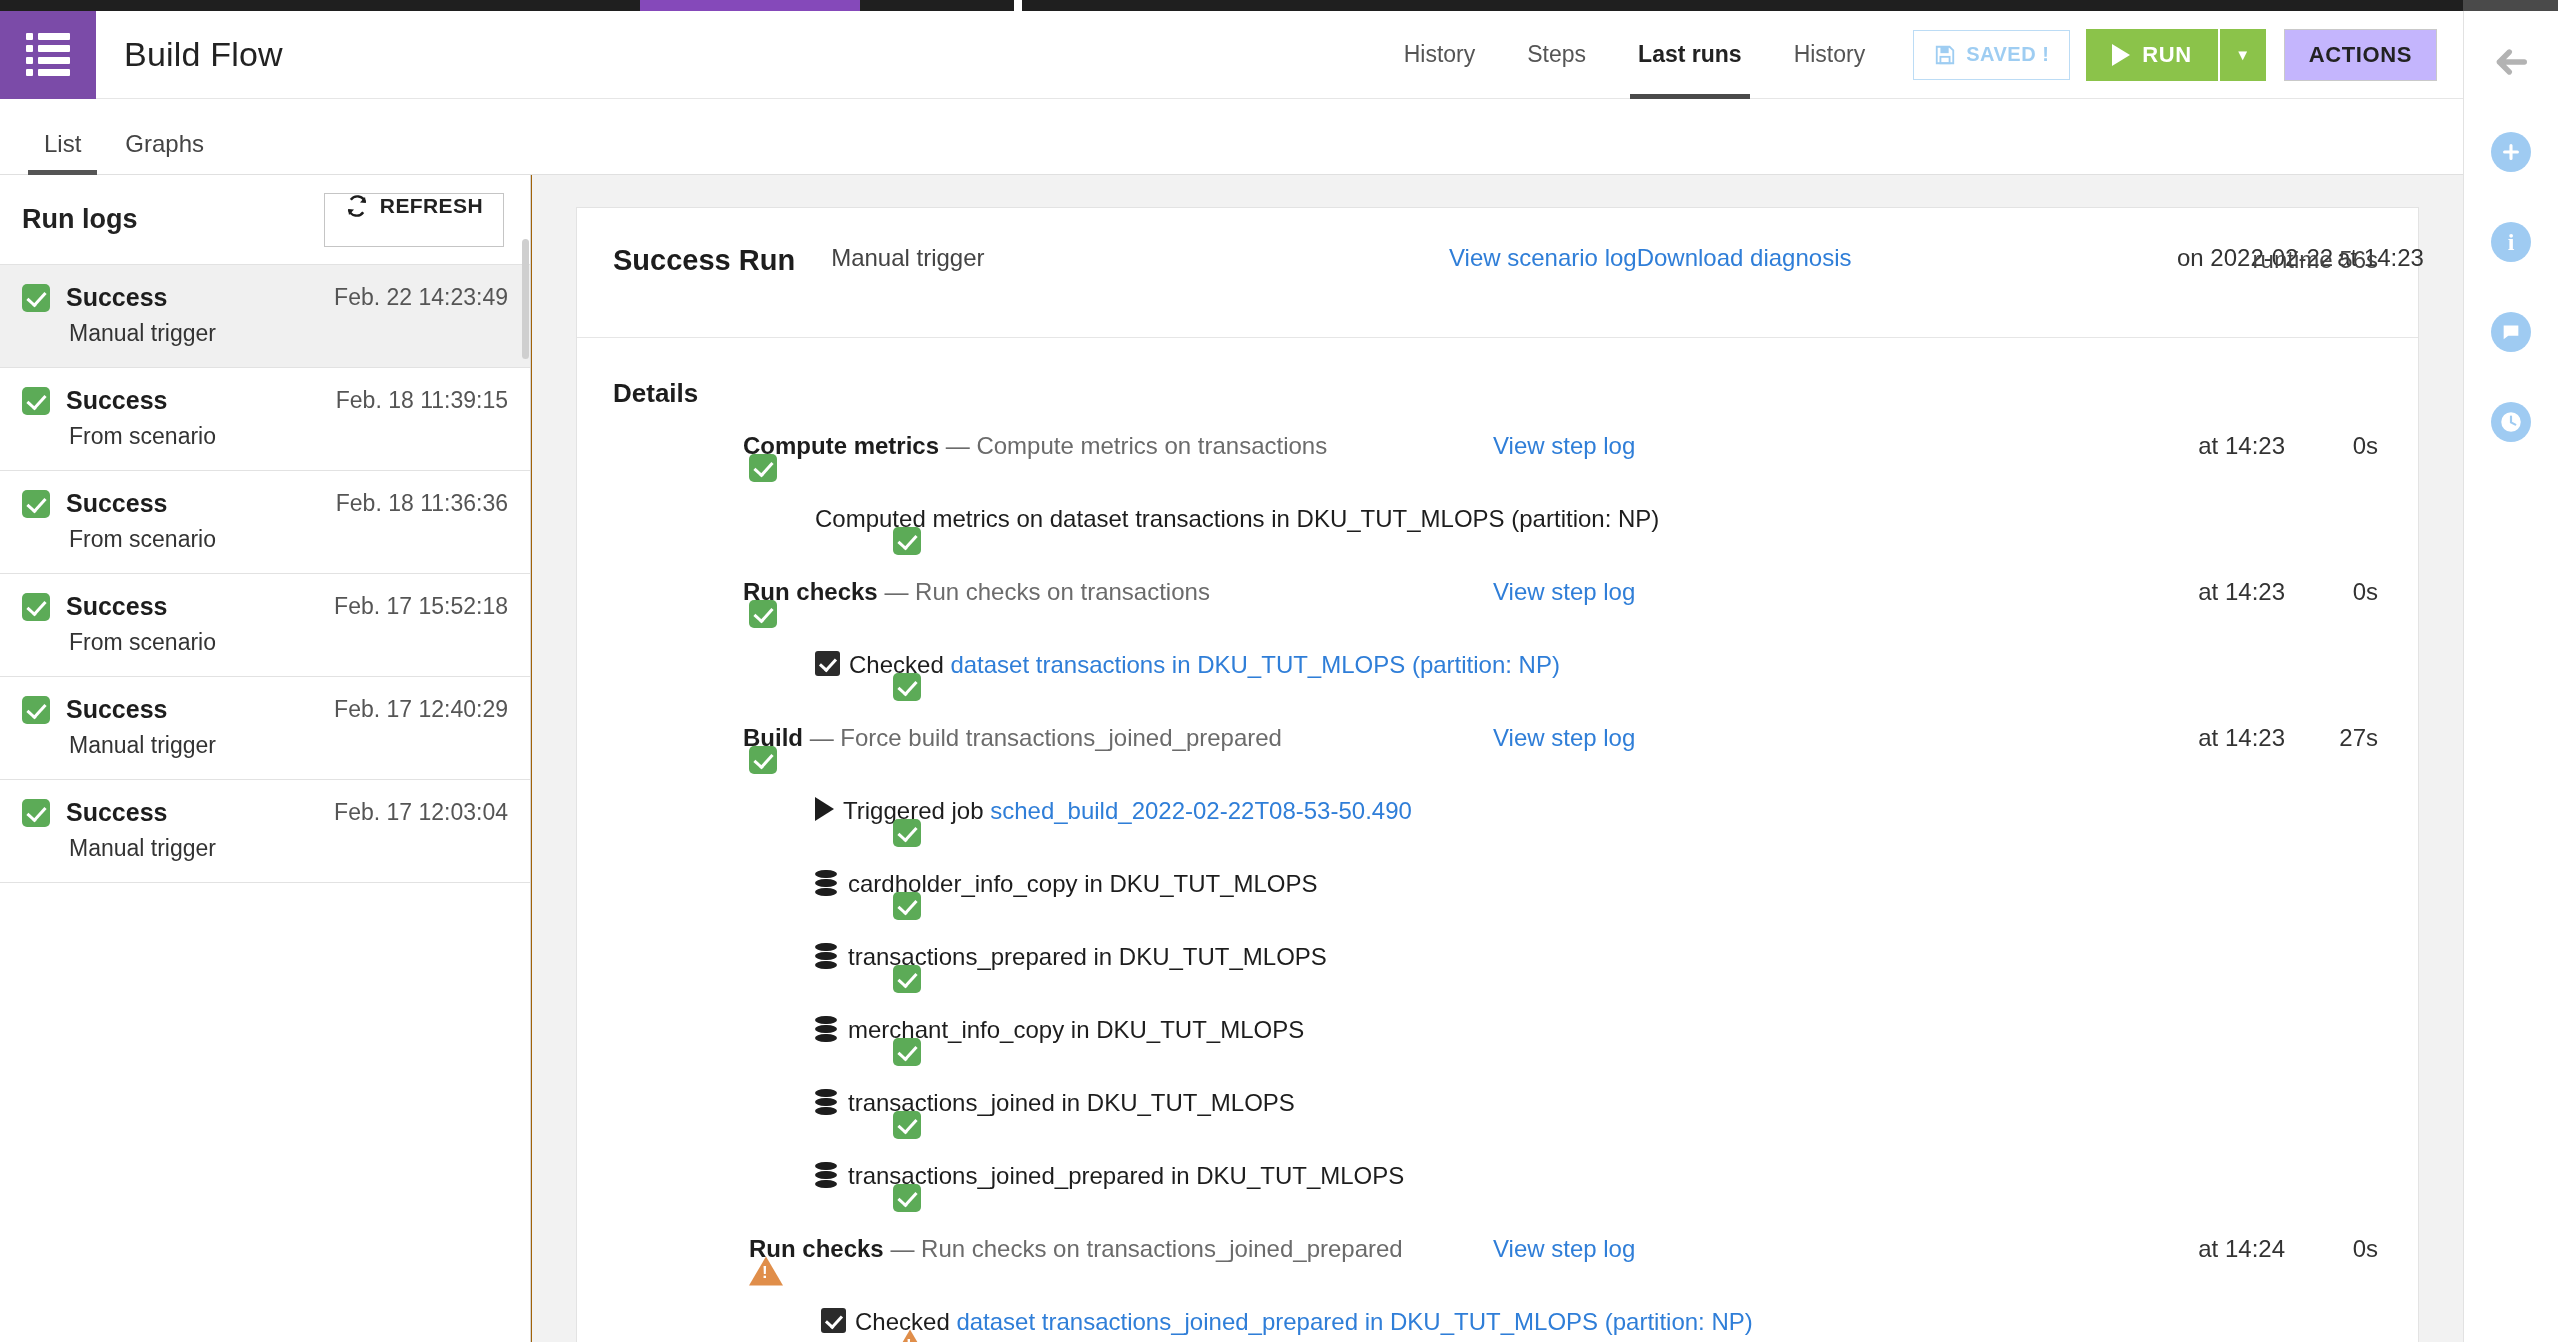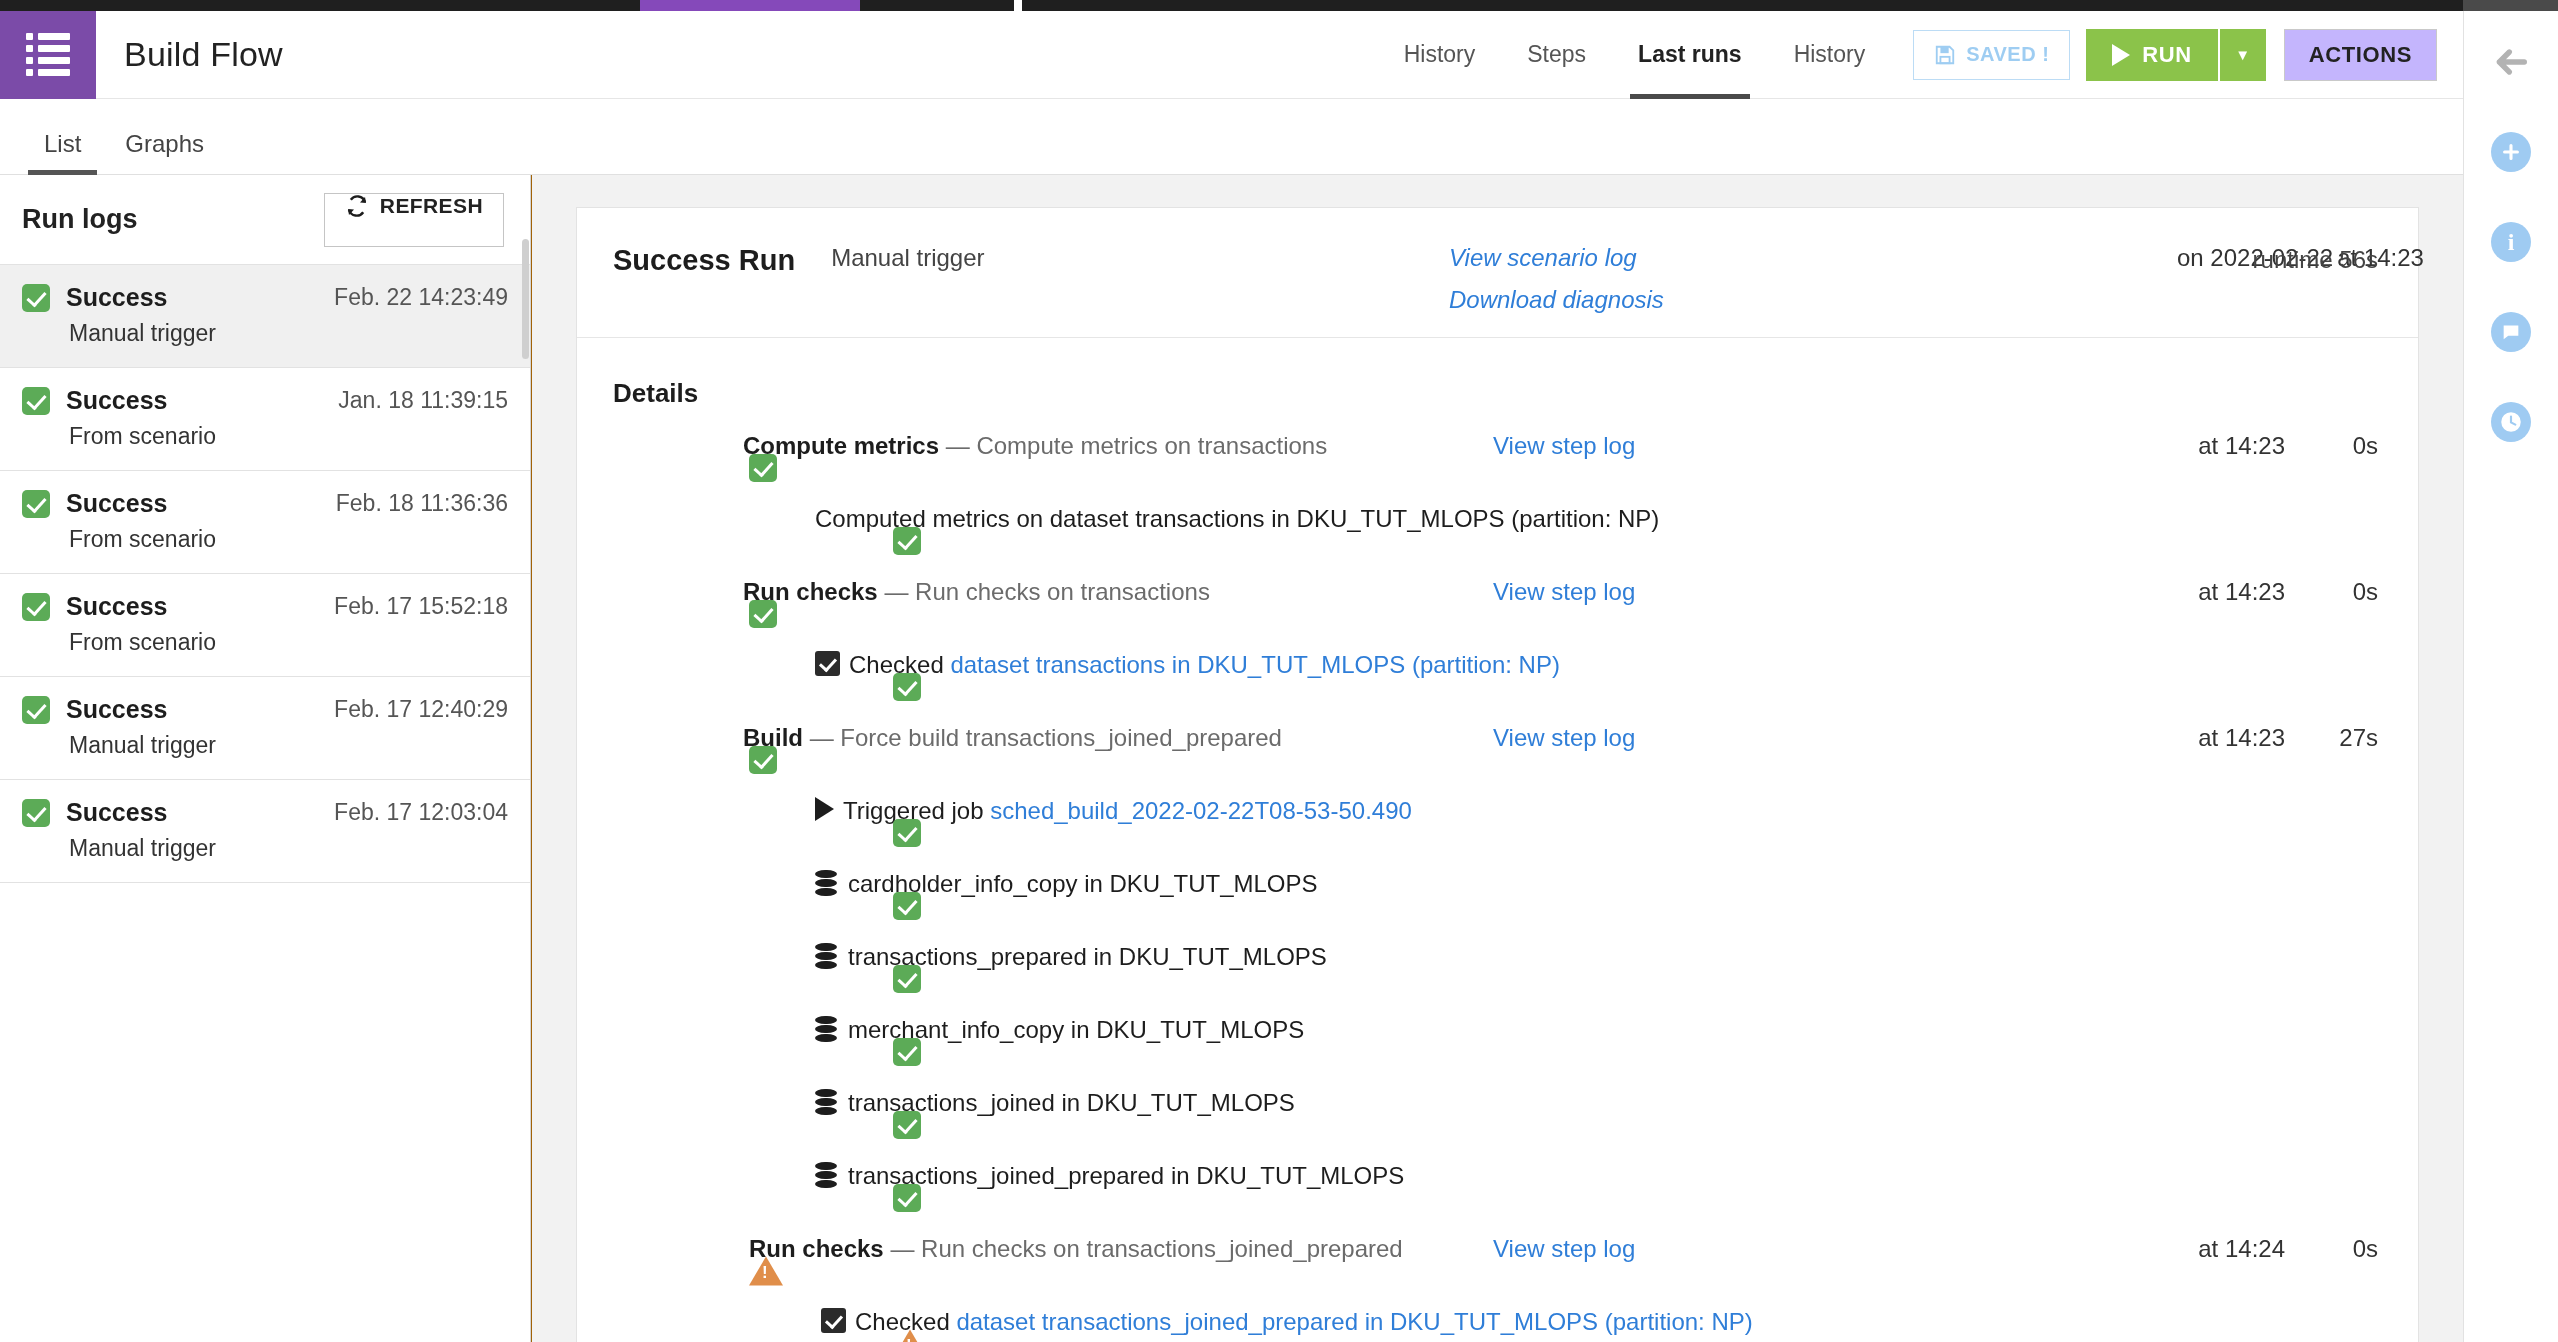--- a/index.html
+++ b/index.html
@@ -149,21 +149,21 @@
   }
 
   
   #run-head {
     display: flex; align-items: flex-start; padding: 36px 0 34px 36px;
     border-bottom: 1px solid #e6e6e6; position: relative; min-height: 130px;
   }
   #run-head-title { font-size: 29px; font-weight: 700; color: #1d1d1d; white-space: nowrap; }
   #run-head-trigger { font-size: 24px; color: #444; margin-left: 36px; white-space: nowrap; }
   #run-head-links {
-    position: absolute; left: 872px; top: 36px; display: flex; flex-direction: column; gap: 14px; font-style: italic;
+    position: absolute; left: 872px; top: 36px; display: flex; flex-direction: row; 
   }
   #run-head-links a { color: #2f7ed8; font-size: 24px; text-decoration: none; cursor: pointer; }
   #run-head-dates {
     position: absolute; left: 1600px; top: 36px; display: flex; flex-direction: row;
     align-items: flex-end; gap: 4px; width: 260px;
   }
   #run-head-dates span { font-size: 24px; color: #333; }
   #run-head-runtime {
     position: absolute; right: 40px; top: 38px; font-size: 24px; color: #444;
     white-space: nowrap;
@@ -342,21 +342,21 @@
               <span class="run-status-icon ok-box"></span>
               <span class="run-status">Success</span>
               <span class="run-date">Feb. 22 14:23:49</span>
             </div>
             <div class="run-trigger">Manual trigger</div>
           </div>
           <div class="run-item">
             <div class="run-row1">
               <span class="run-status-icon ok-box"></span>
               <span class="run-status">Success</span>
-              <span class="run-date">Jan. 18 11:39:15</span>
+              <span class="run-date">Feb. 18 11:39:15</span>
             </div>
             <div class="run-trigger">From scenario</div>
           </div>
           <div class="run-item">
             <div class="run-row1">
               <span class="run-status-icon ok-box"></span>
               <span class="run-status">Success</span>
               <span class="run-date">Feb. 18 11:36:36</span>
             </div>
             <div class="run-trigger">From scenario</div>

